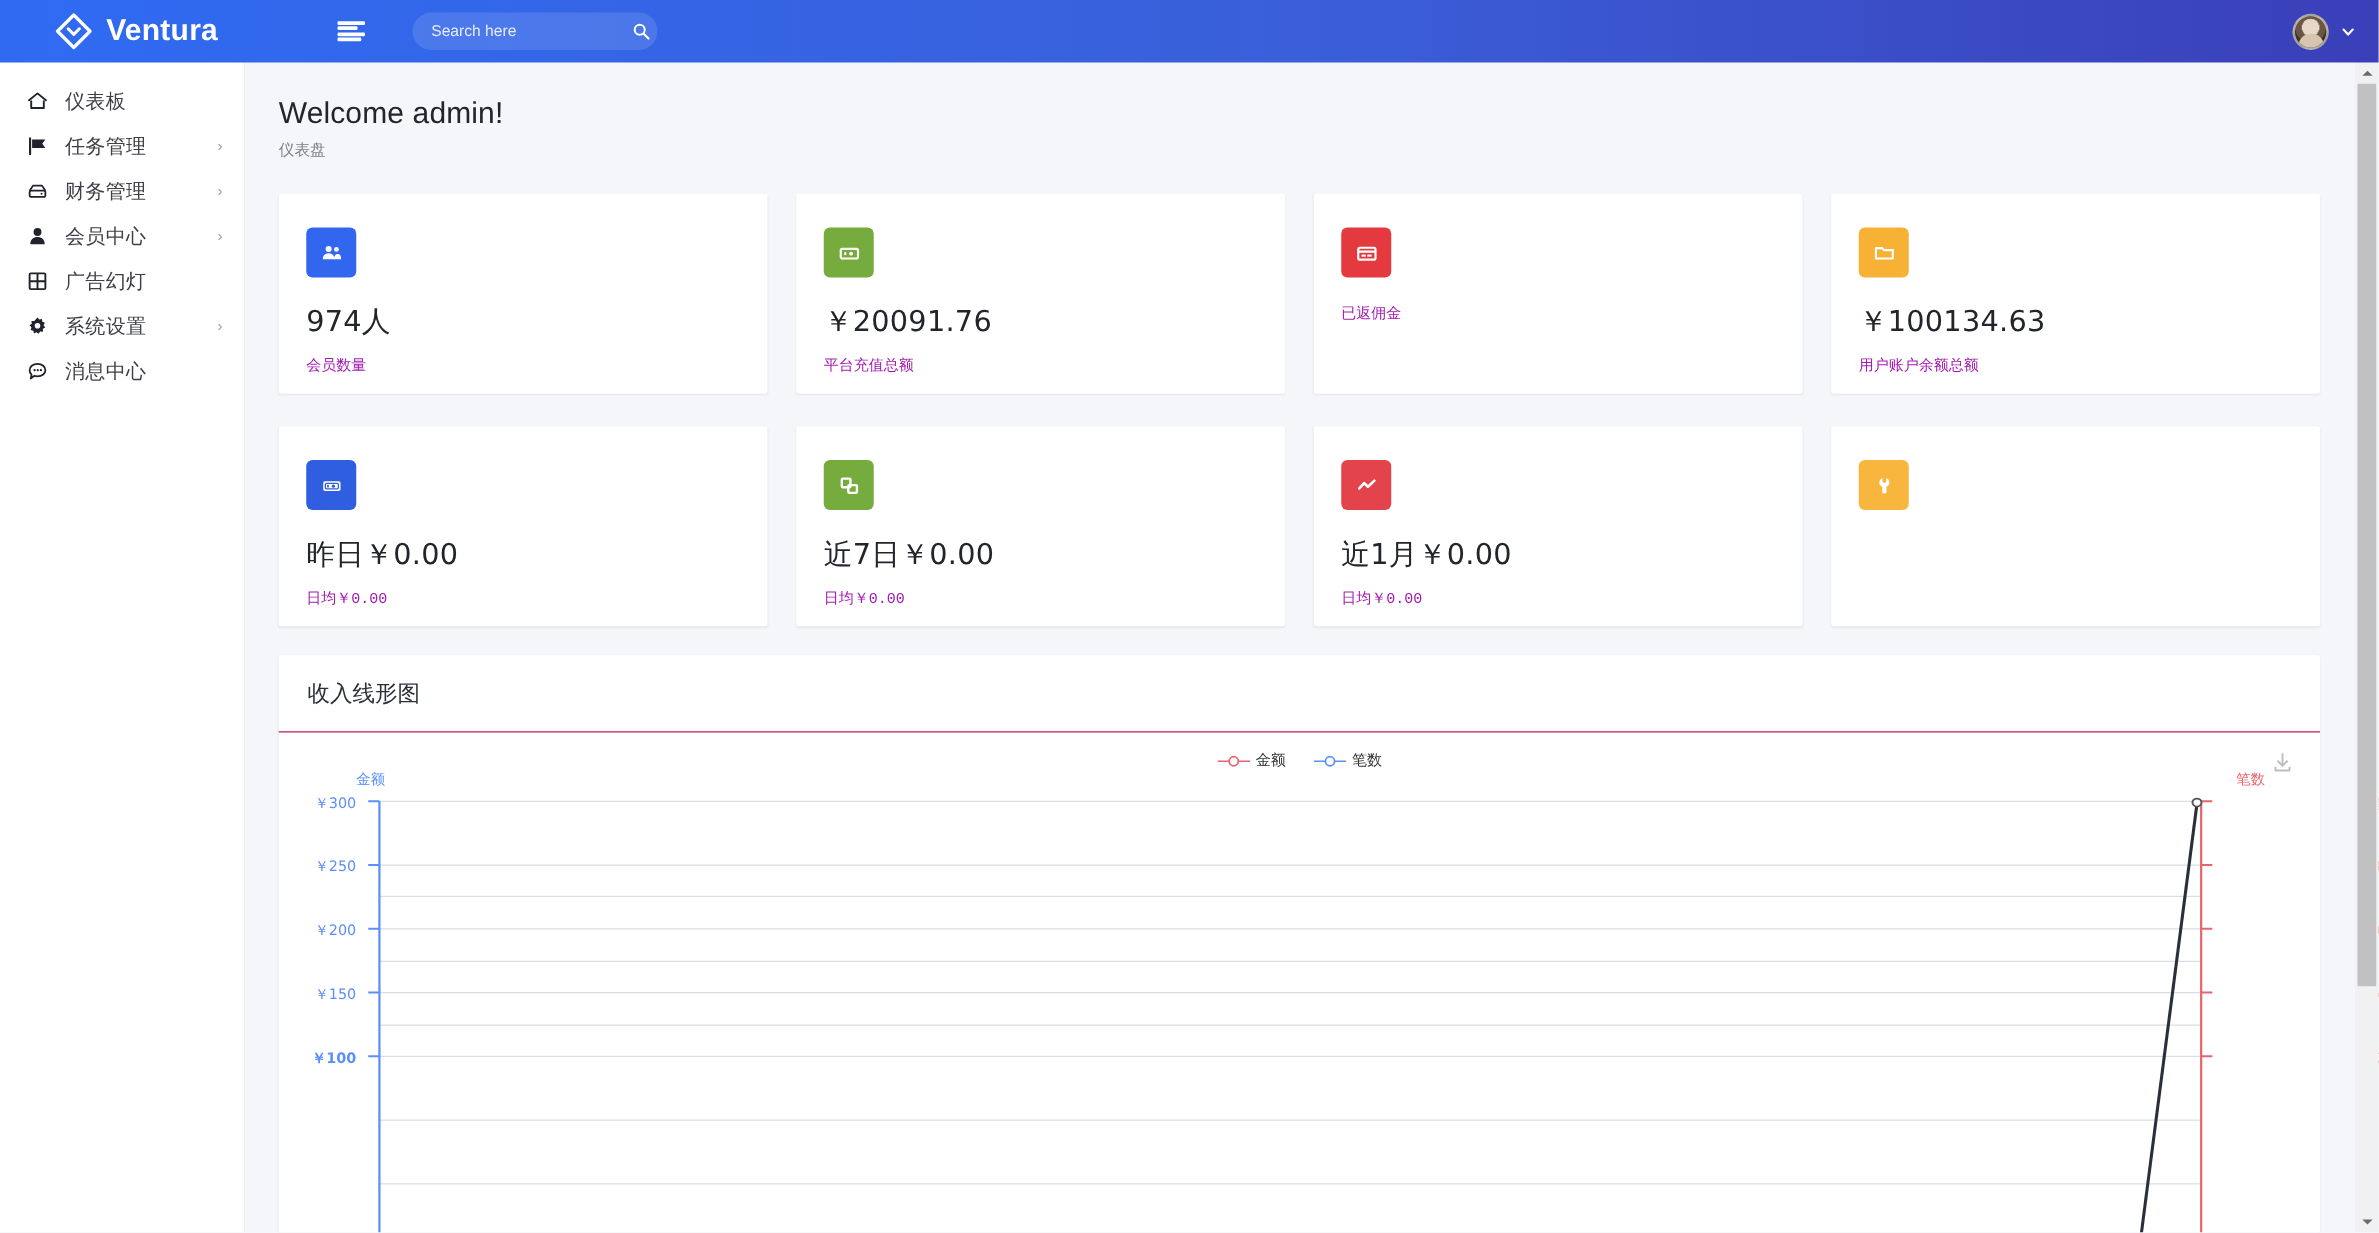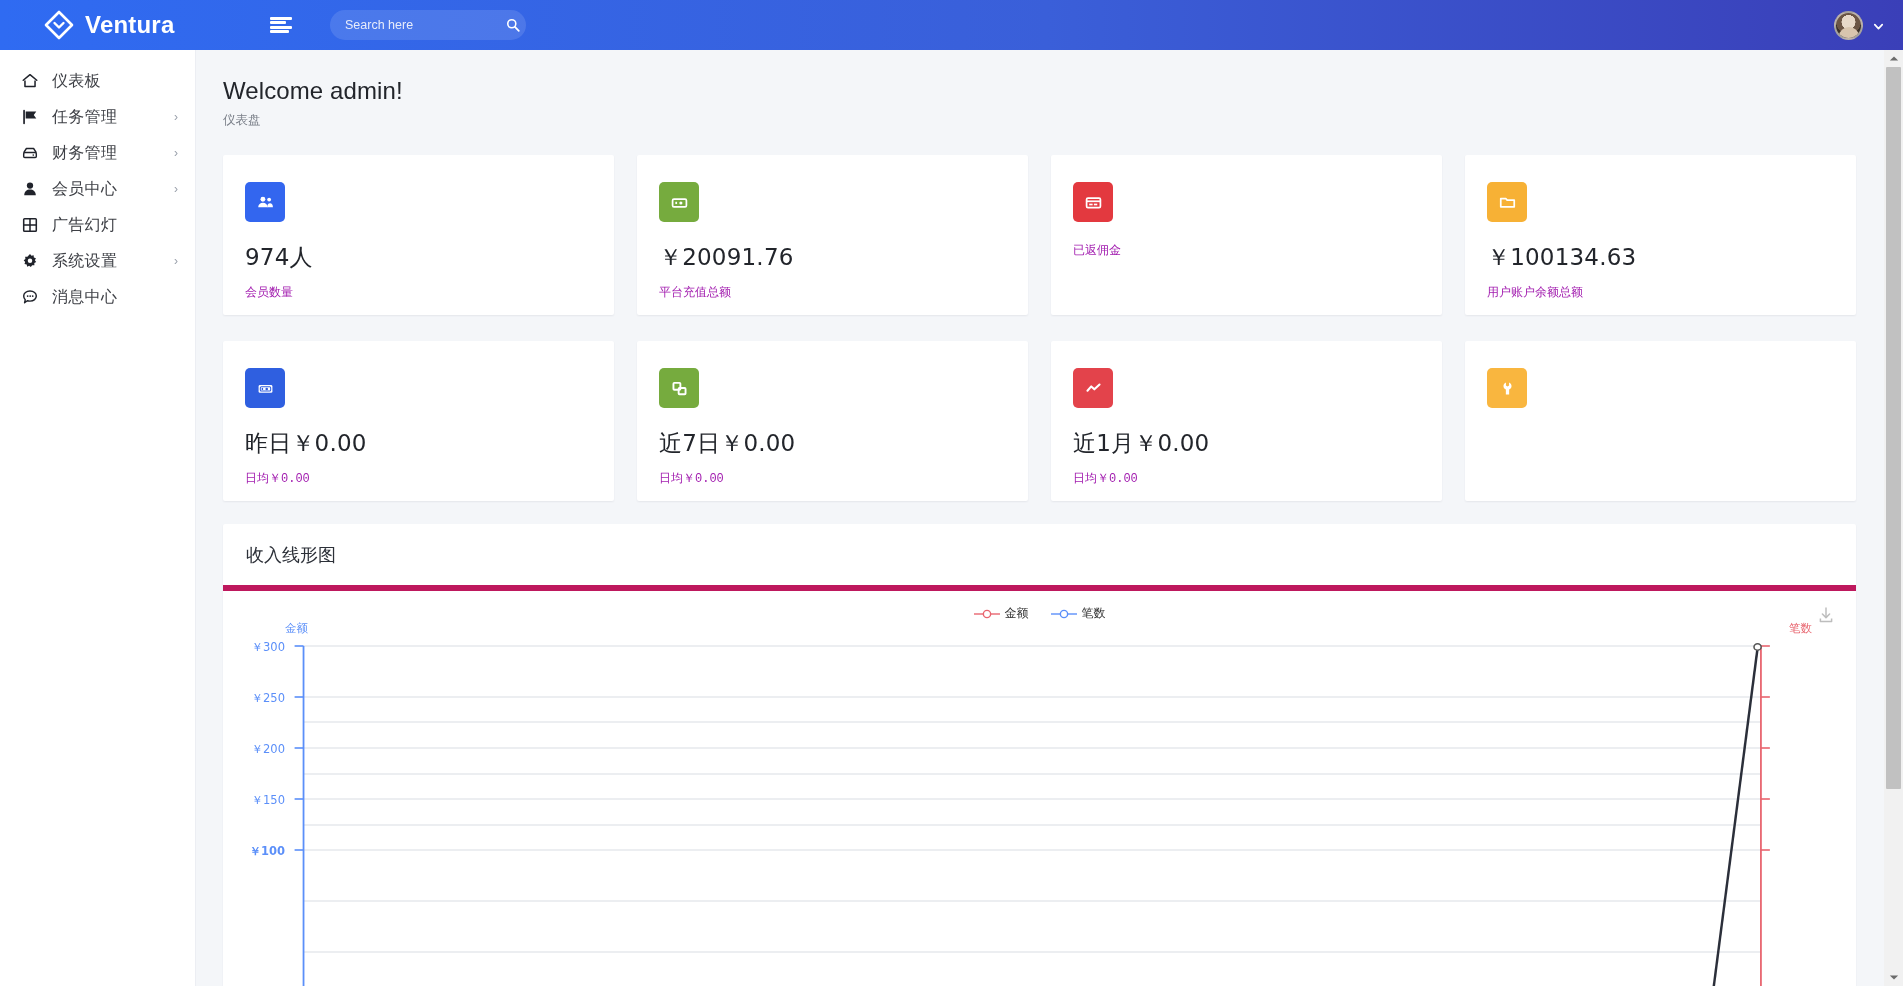--- a/index.html
+++ b/index.html
@@ -144,21 +144,21 @@
   }
 
   
   .chart-panel {
     background: #fff; border-radius: 2px;
     box-shadow: 0 1px 2px rgba(25,35,60,.07);
     margin-top: 23px;
   }
   .chart-head {
     padding: 19px 23px 18px 23px;
-    border-bottom: 6px solid #be185d;
+    border-bottom: 1px solid #be185d;
   }
   .chart-title {
     font-size: 18px; color: #2c3038;
     font-family: "DejaVu Sans", "Liberation Sans", sans-serif;
   }
   .chart-body { position: relative; height: 420px; padding: 0; }
   .chart-legend {
     position: absolute; top: 14px; left: 0; right: 0;
     display: flex; justify-content: center; align-items: center; gap: 22px;
     font-size: 12px; color: #333; pointer-events: none;

